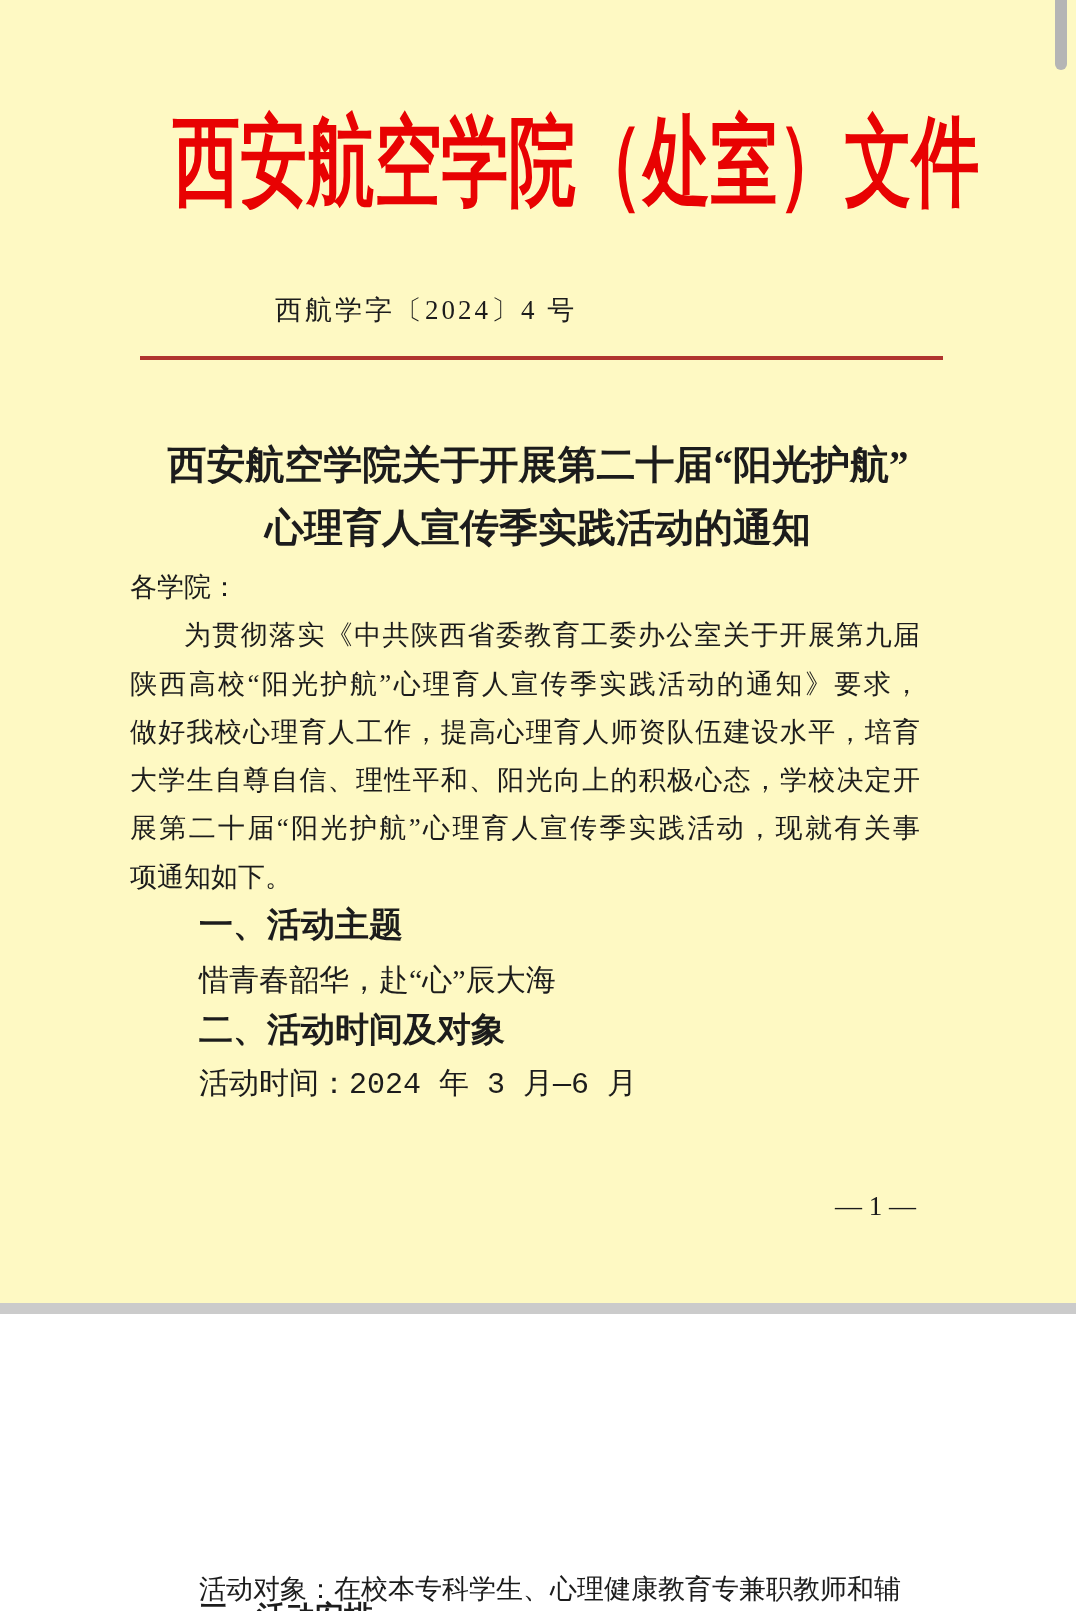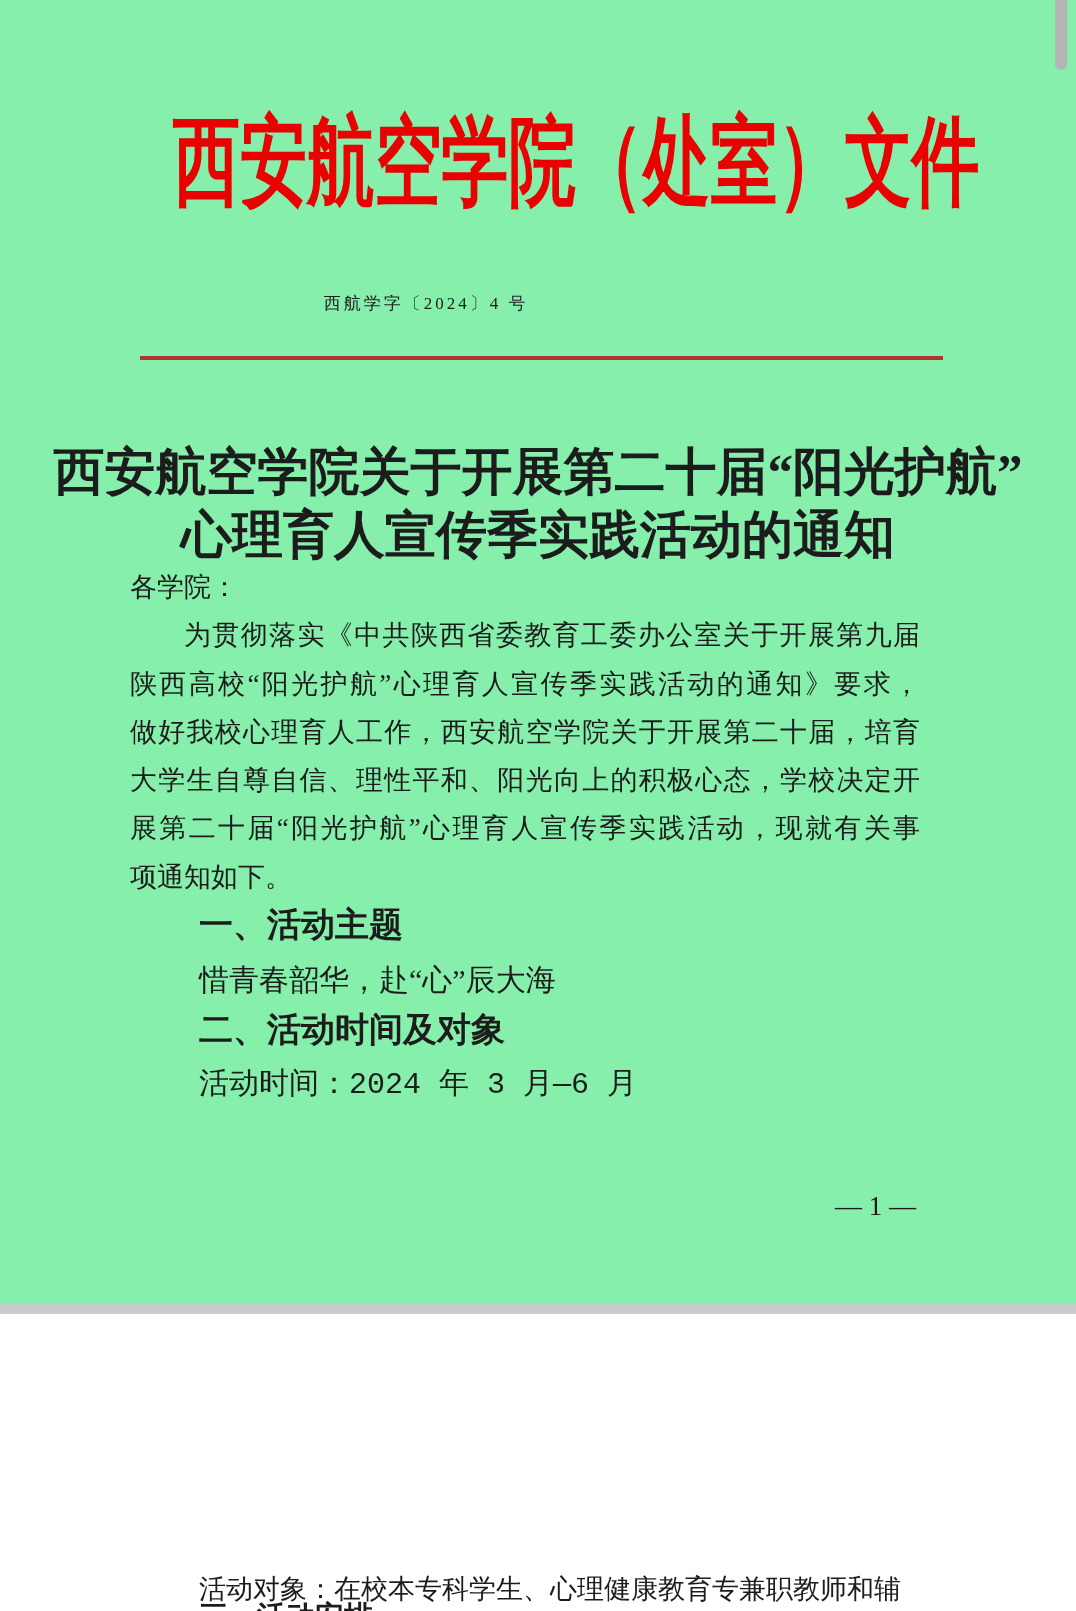--- a/index.html
+++ b/index.html
@@ -7,21 +7,21 @@
     width: 1076px; height: 1611px;
     background: #ffffff;
     position: relative;
     overflow: hidden;
     font-family: "Liberation Serif", "DejaVu Serif", serif;
     color: #1c1c1c;
   }
   .abs { position: absolute; }
 
   
-  .page1 { left: 0; top: 0; width: 1076px; height: 1303px; background: #86efac; }
+  .page1 { left: 0; top: 0; width: 1076px; height: 1303px; background: #fef9c3; }
   .page-gap { left: 0; top: 1303px; width: 1076px; height: 11px; background: #cbcbcb; }
   .page2 { left: 0; top: 1314px; width: 1076px; height: 297px; background: #ffffff; }
 
   
   .scroll-thumb {
     right: 9px; top: 0; width: 12px; height: 70px;
     background: #b5b5b5;
     border-radius: 0 0 6px 6px;
   }
 
@@ -36,36 +36,36 @@
   }
   .red-head .squeeze {
     display: inline-block;
     transform: scaleX(0.70) scaleY(1.02);
     transform-origin: 50% 50%;
   }
 
   .doc-number {
     left: 0; top: 292px; width: 852px;
     text-align: center;
-    font-size: 17px;
+    font-size: 27px;
     letter-spacing: 3px;
     white-space: nowrap;
   }
 
   .red-rule {
     left: 140px; top: 356px; width: 803px; height: 4px;
     background: #b0342e;
   }
 
   
   .doc-title {
     left: 0; width: 1076px;
     text-align: center;
     font-weight: 700;
-    font-size: 51px;
+    font-size: 39px;
     white-space: nowrap;
   }
   .doc-title.l1 { top: 438px; }
   .doc-title.l2 { top: 501px; }
 
   
   .body-block {
     left: 130px; top: 563px; width: 790px;
     font-size: 27px;
     line-height: 48.3px;
@@ -135,21 +135,21 @@
 
   <div class="abs red-rule"></div>
 
   <div class="abs doc-title l1">西安航空学院关于开展第二十届“阳光护航”</div>
   <div class="abs doc-title l2">心理育人宣传季实践活动的通知</div>
 
   <div class="abs body-block">
       <div class="bl r-plain">各学院：</div>
       <div class="bl r-indent-justify">为贯彻落实《中共陕西省委教育工委办公室关于开展第九届</div>
       <div class="bl r-justify">陕西高校“阳光护航”心理育人宣传季实践活动的通知》要求，</div>
-      <div class="bl r-justify">做好我校心理育人工作，西安航空学院关于开展第二十届，培育</div>
+      <div class="bl r-justify">做好我校心理育人工作，提高心理育人师资队伍建设水平，培育</div>
       <div class="bl r-justify">大学生自尊自信、理性平和、阳光向上的积极心态，学校决定开</div>
       <div class="bl r-justify">展第二十届“阳光护航”心理育人宣传季实践活动，现就有关事</div>
       <div class="bl r-plain">项通知如下。</div>
     </div>
 
   <div class="abs sec-heading h1a">一、活动主题</div>
   <div class="abs sec-line t1a">惜青春韶华，赴“心”辰大海</div>
   <div class="abs sec-heading h2a">二、活动时间及对象</div>
   <div class="abs sec-line t2a">活动时间：2024 年 3 月—6 月</div>
 

